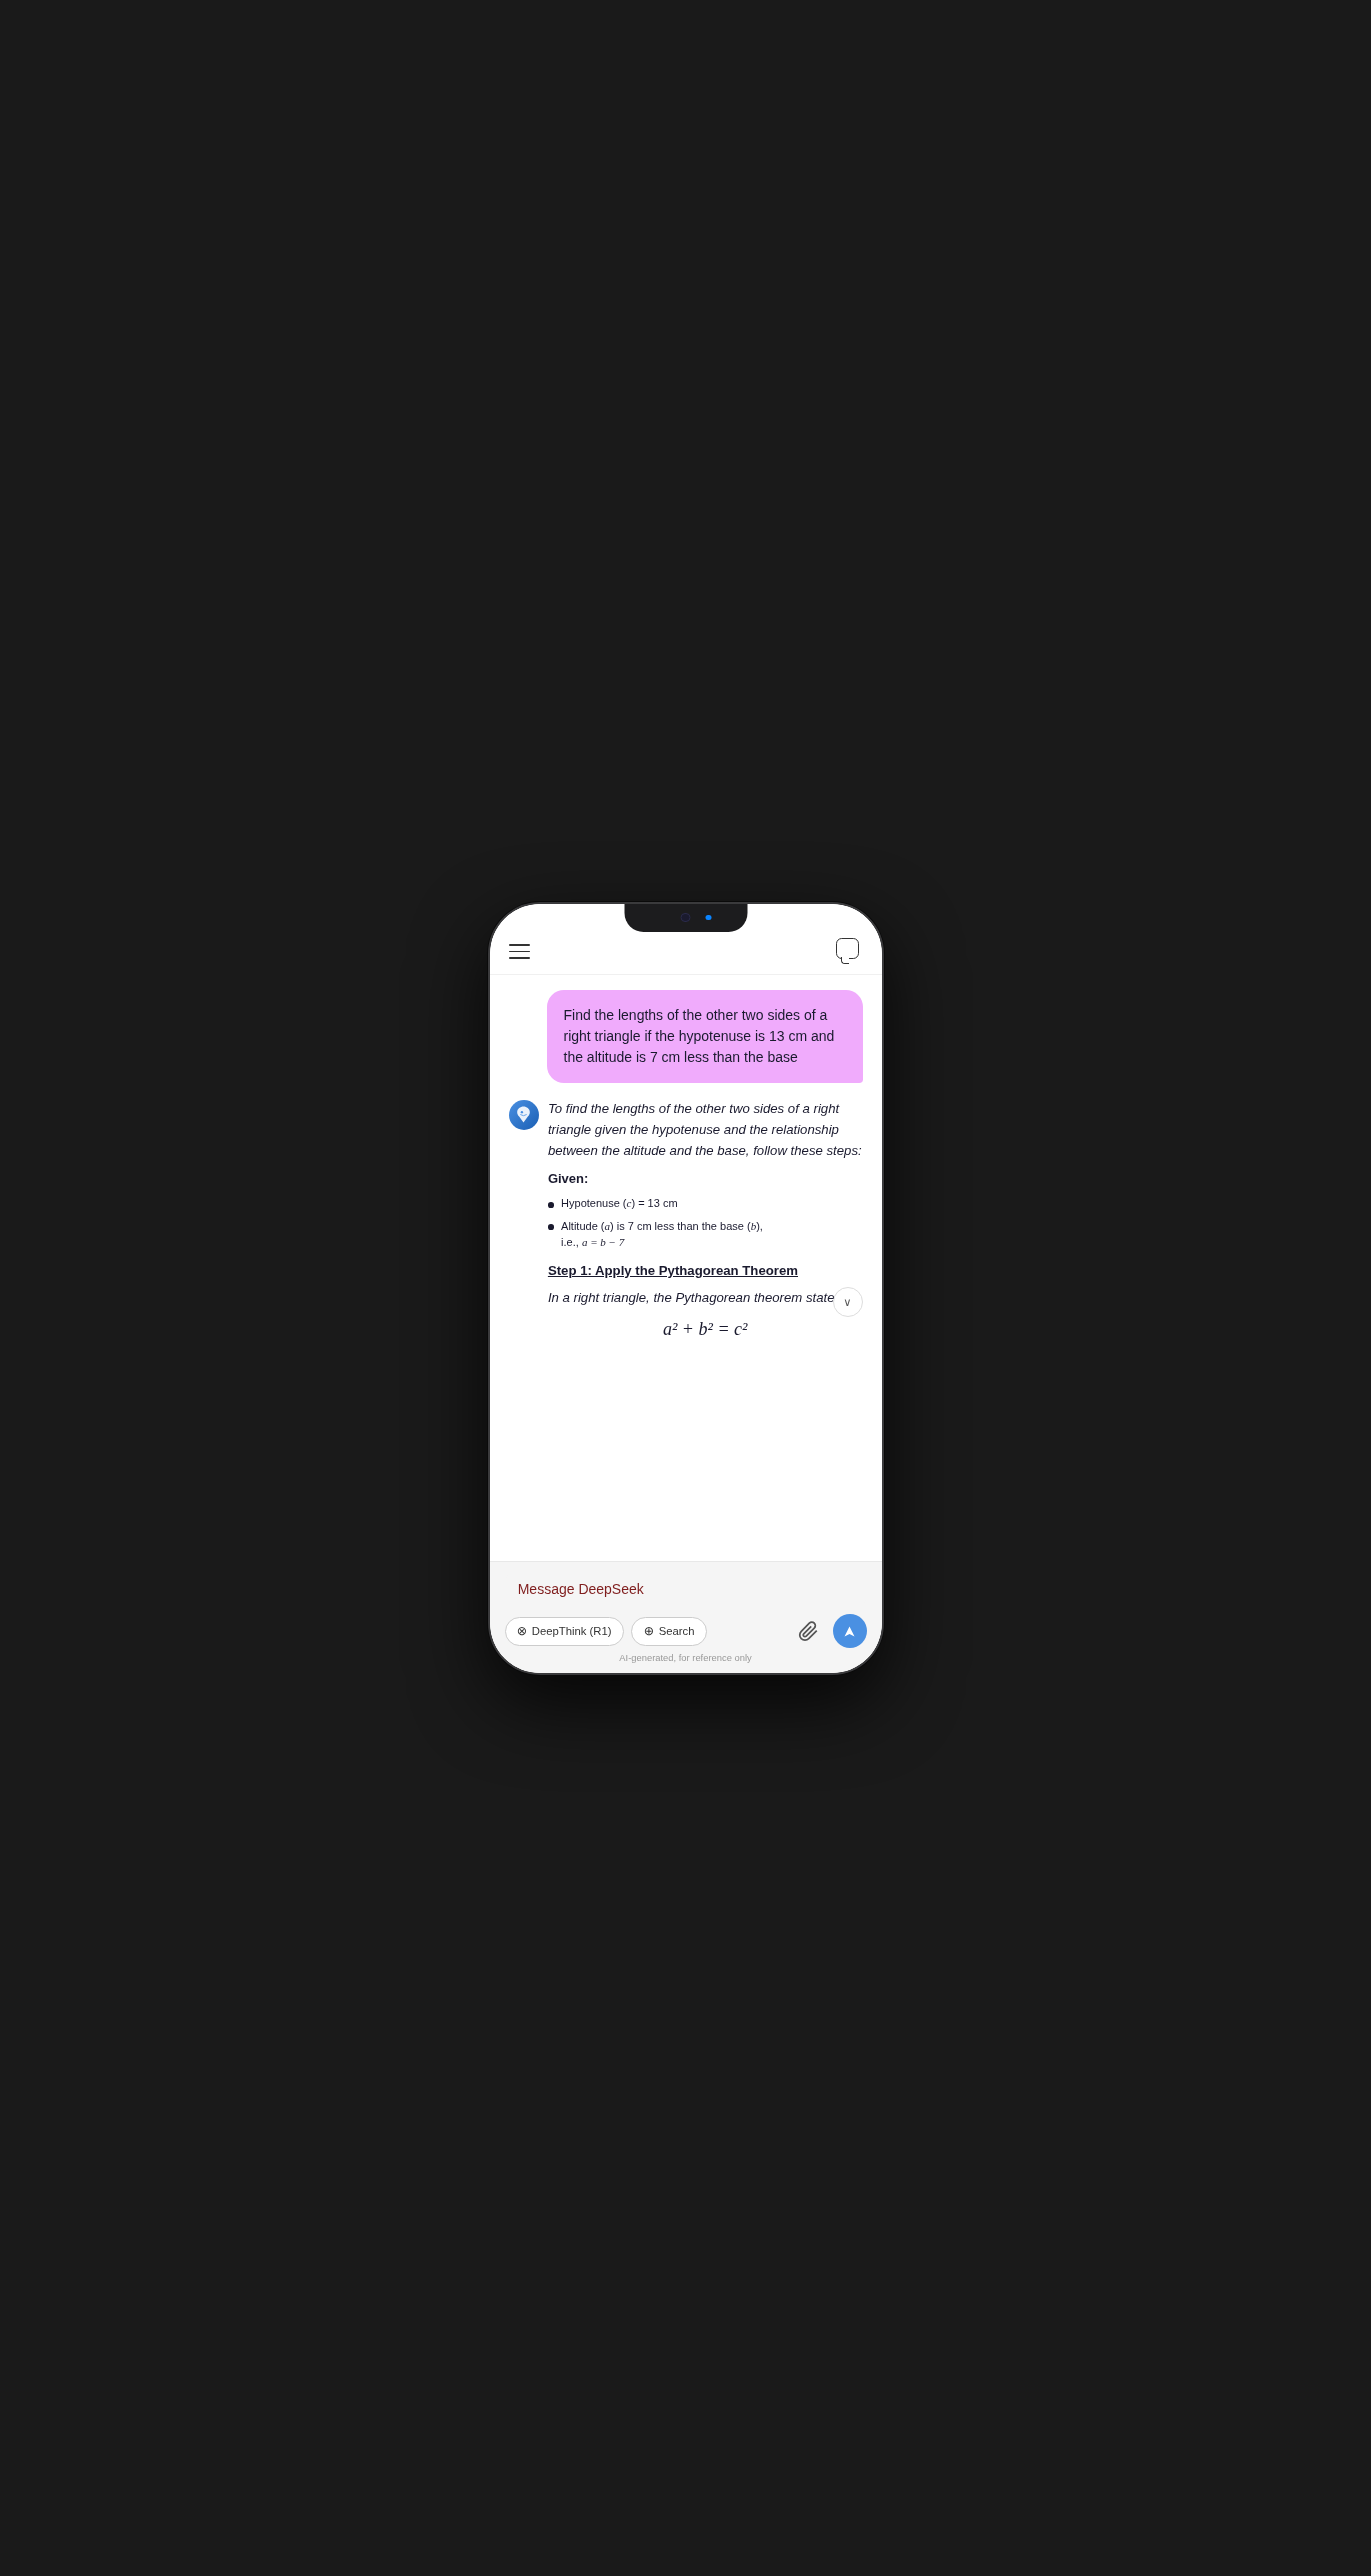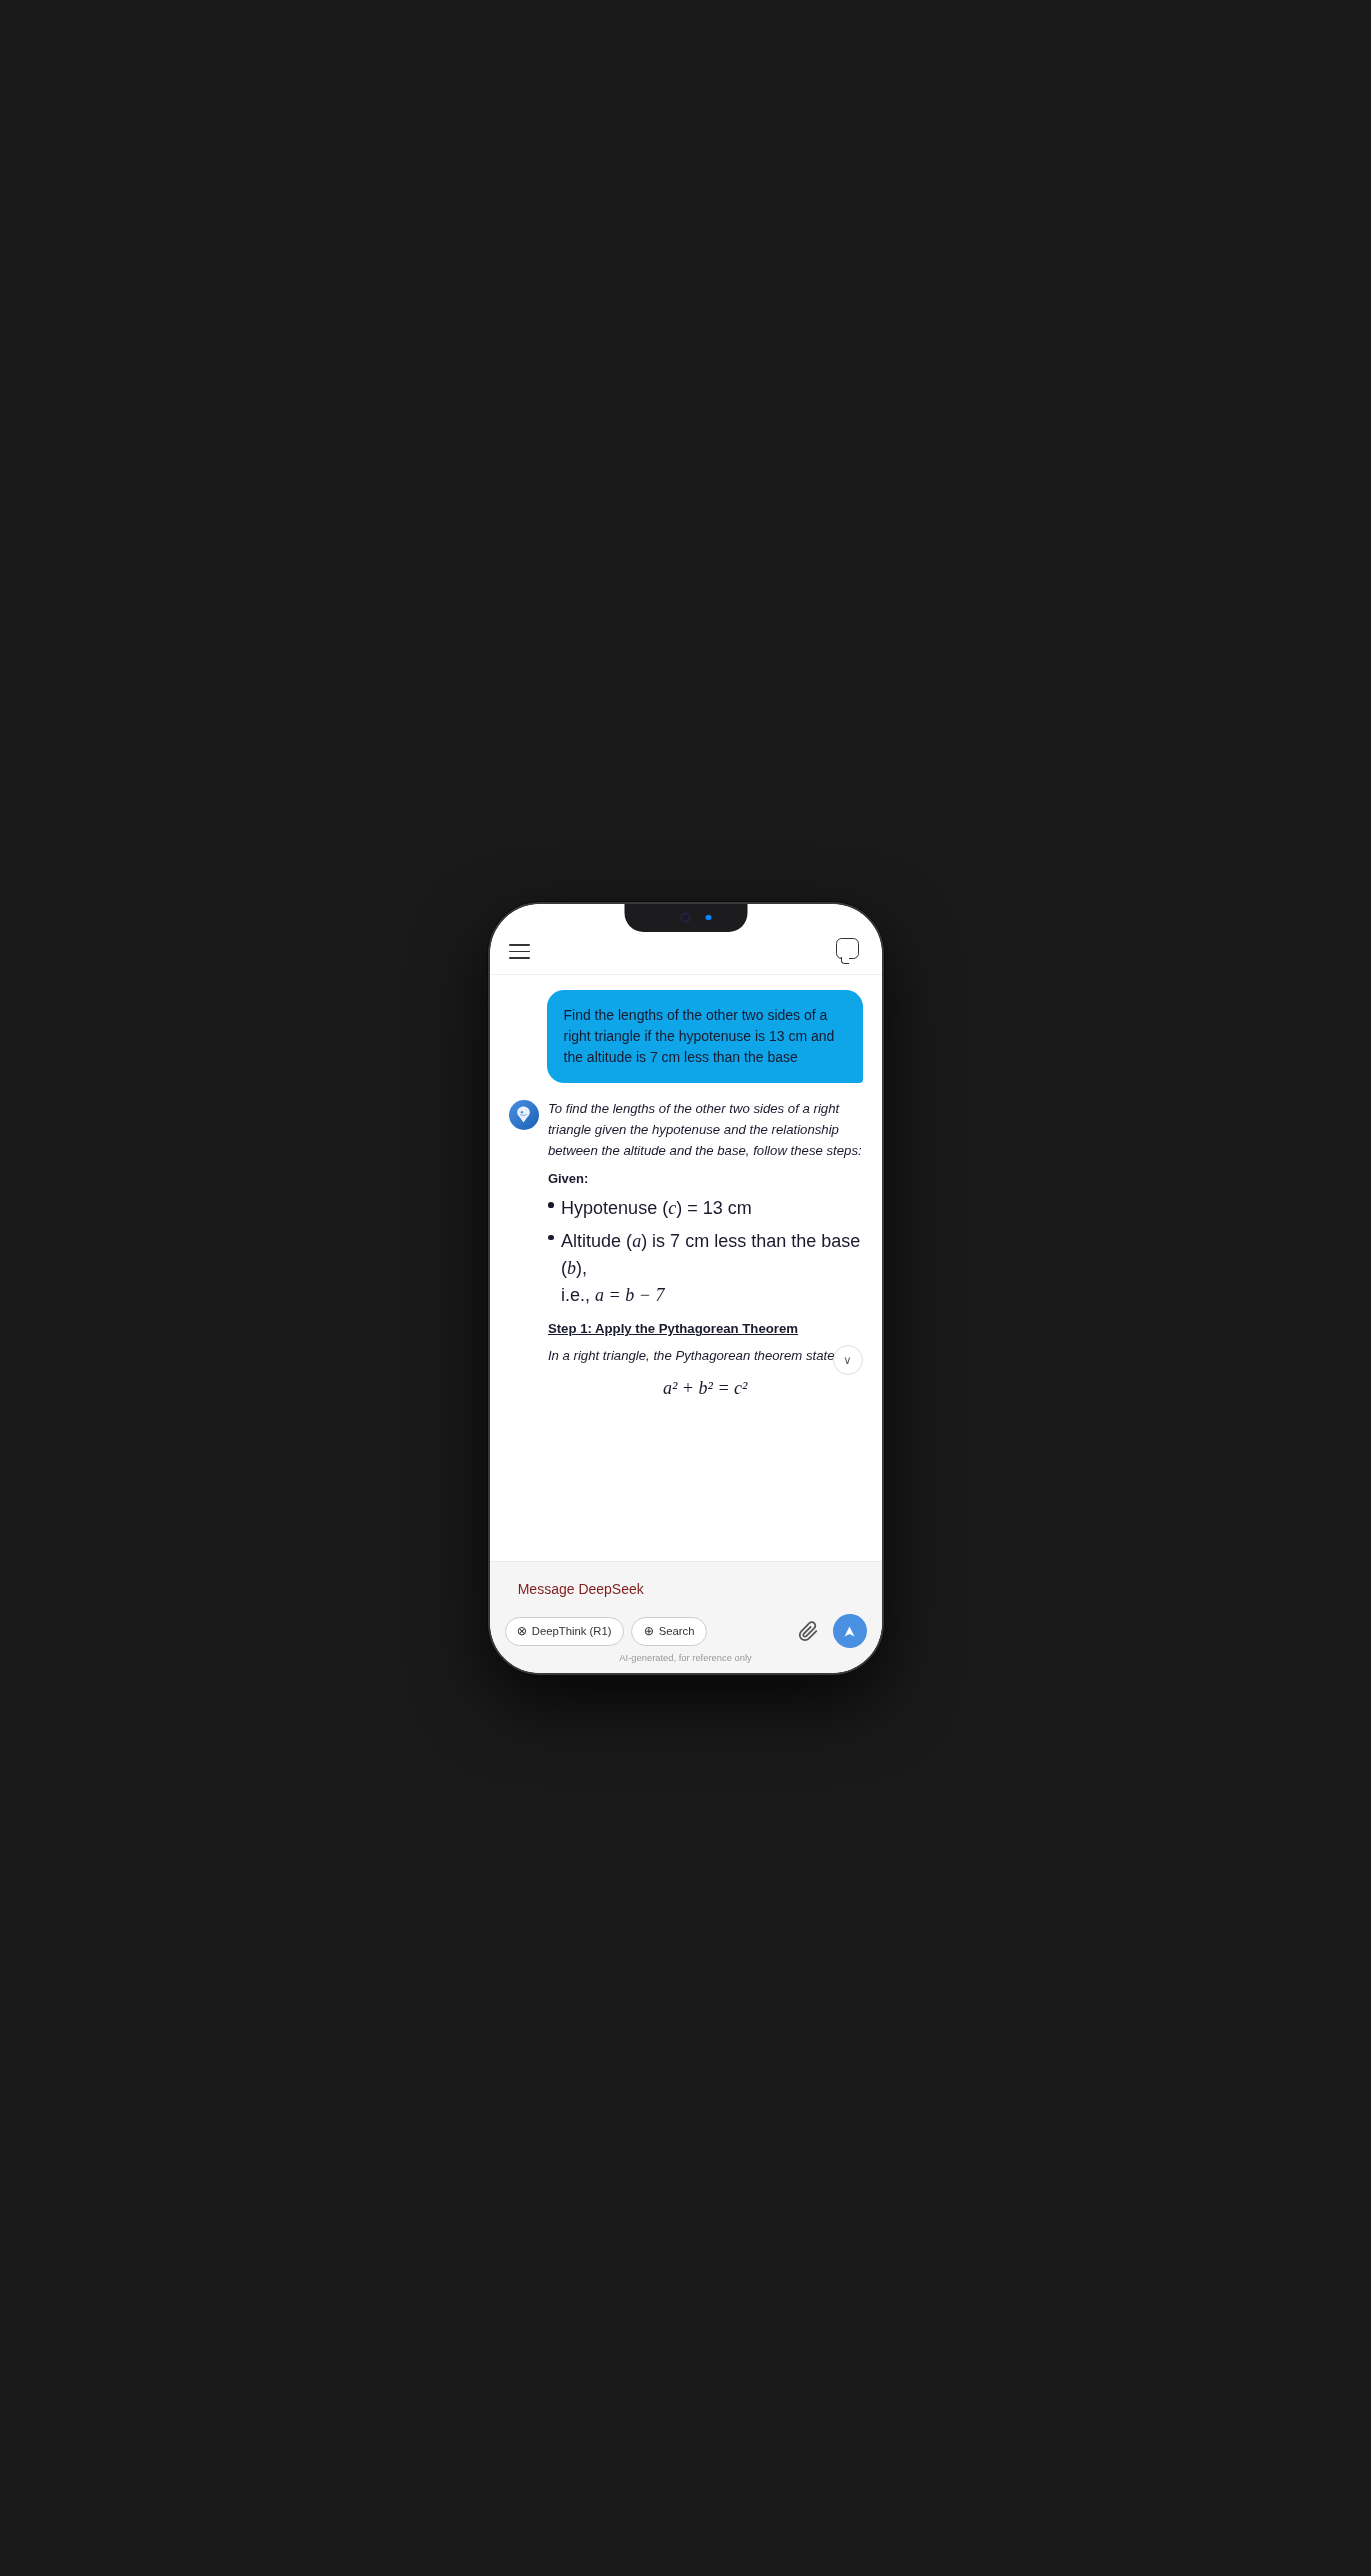--- a/index.html
+++ b/index.html
@@ -151,21 +151,21 @@
       padding: 15px 19px;
       display: flex;
       flex-direction: column;
       gap: 15px;
     }
 
     .chat-content::-webkit-scrollbar { display: none; }
 
     
     .user-message {
-      background: #0ea5e9;
+      background: #f0abfc;
       border-radius: 17px 17px 3.8px 17px;
       padding: 15px 17px;
       margin-left: 38px;
       font-size: 14px;
       line-height: 1.5;
       color: #1a1a2e;
     }
 
     
     .ai-response {
@@ -212,21 +212,21 @@
     .bullet-list {
       list-style: none;
       padding: 0;
       margin: 0;
     }
 
     .bullet-list li {
       display: flex;
       gap: 7.5px;
       margin-bottom: 5.7px;
-      font-size: 18px;
+      font-size: 11px;
       line-height: 1.5;
     }
 
     .bullet-dot {
       width: 5.7px;
       height: 5.7px;
       background: #1a1a2e;
       border-radius: 50%;
       margin-top: 6.6px;
       flex-shrink: 0;

